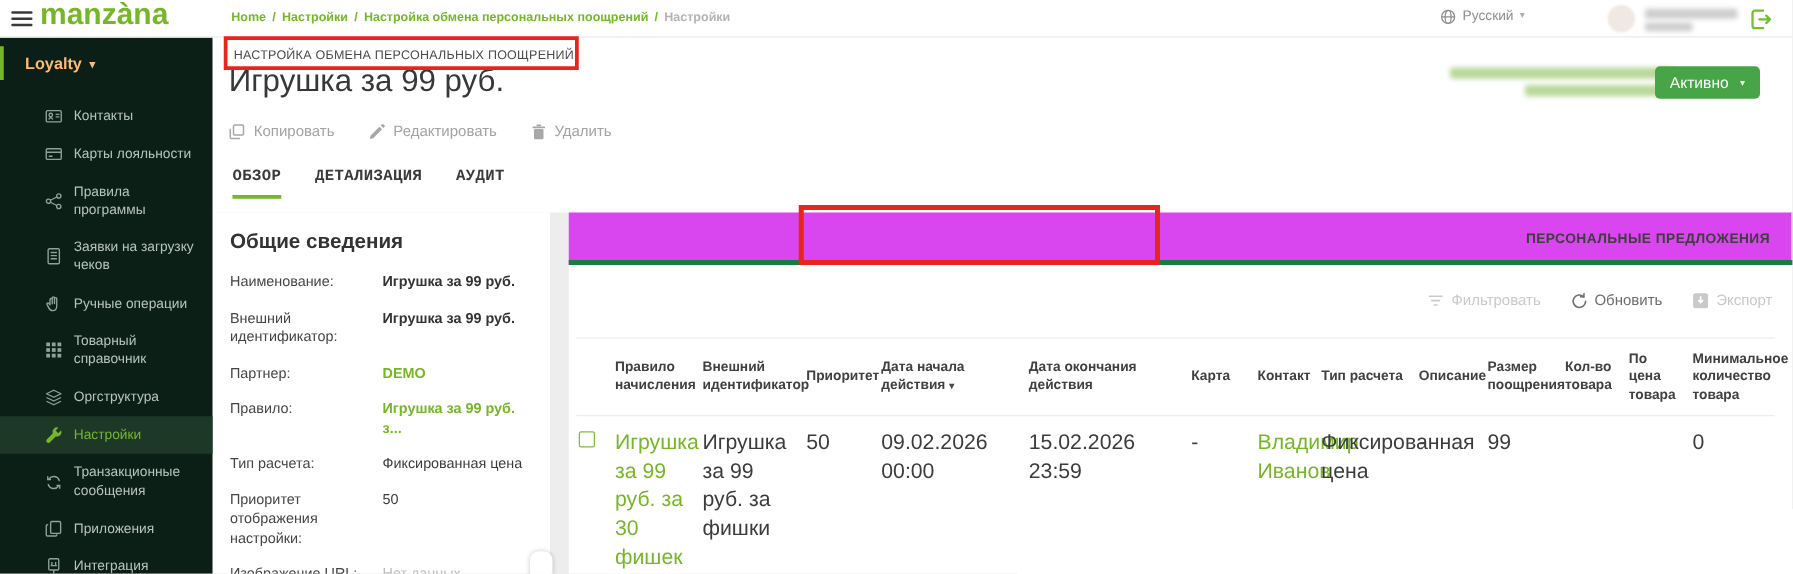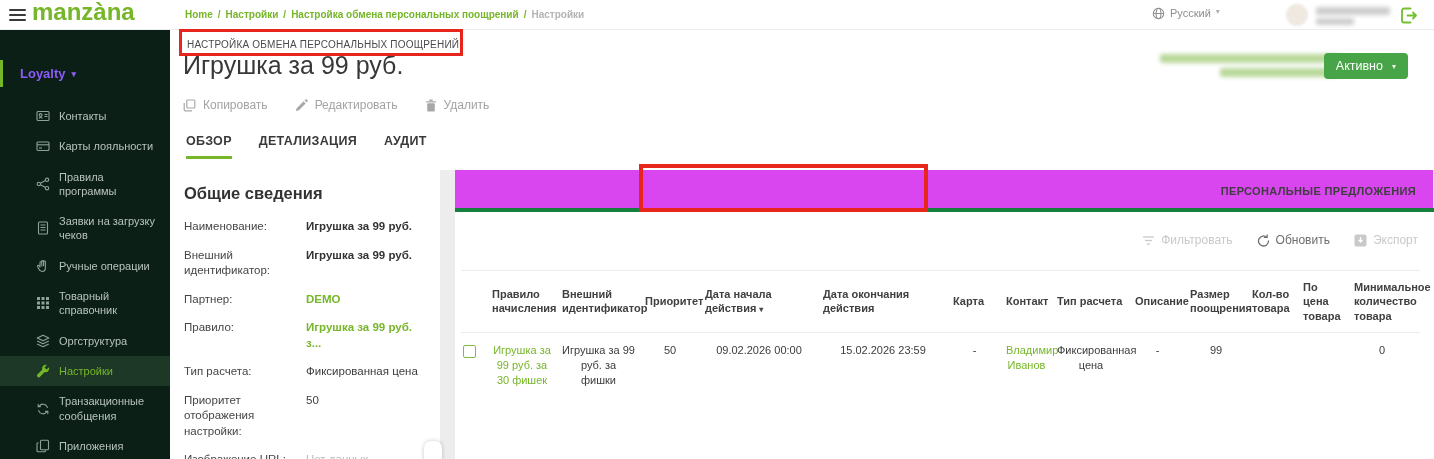--- a/index.html
+++ b/index.html
@@ -17,41 +17,41 @@
   .breadcrumb .sep { color:#76b629; font-weight:bold; }
   .breadcrumb .seg.current { color:#b3b3b3; cursor:default; }
   .lang { position:absolute; left:1152px; top:7px; display:flex; gap:5px; color:#8e8e8e; font-size:11px; cursor:pointer; }
   .lang .caret { font-size:8px; color:#b0b0b0; }
   .avatar { position:absolute; left:1286px; top:4px; width:22px; height:22px; border-radius:50%; background:#efe9e2; filter:blur(1px); }
   .redacted-bar { position:absolute; background:#cdcdcd; border-radius:2px; filter:blur(2px); }
   .exit-btn { position:absolute; left:1398px; top:5px; width:21px; height:21px; cursor:pointer; }
 
   
   .sidebar { position:absolute; left:0; top:30px; width:170px; height:429px; background:#0c1f17; z-index:4; }
-  .module-row { margin-top:30px; padding:6px 0 6px 17px; border-left:3px solid #76b629; color:#8b5cf6; font-weight:bold; font-size:13px; display:flex; align-items:center; gap:6px; cursor:pointer; }
+  .module-row { margin-top:7px; padding:6px 0 6px 17px; border-left:3px solid #76b629; color:#fdba74; font-weight:bold; font-size:13px; display:flex; align-items:center; gap:6px; cursor:pointer; }
   .module-row .caret { font-size:9px; }
   .nav { margin-top:14px; }
   .nav-item { display:flex; align-items:center; gap:9px; padding:8px 6px 8px 33px; color:#b7c3bd; font-size:11px; line-height:1.3; cursor:pointer; border-left:3px solid transparent; }
   .nav-item .nicon { width:14px; flex:0 0 14px; color:#8fa29a; }
   .nav-item span.lbl { max-width:110px; }
   .nav-item.active { background:#1d3827; color:#76b629; }
   .nav-item.active .nicon { color:#76b629; }
 
   
   .pagehead { position:absolute; left:170px; top:30px; width:1264px; height:140px; background:#fff; z-index:1; }
   .section-label { position:absolute; left:17px; top:9px; font-size:10px; color:#4a4a4a; letter-spacing:.2px; }
   .page-title { position:absolute; left:13px; top:21px; font-size:25px; color:#383838; }
   .resp-line1 { left:auto; right:96px; top:24px; width:178px; height:9px; background:#b9d89a; }
   .resp-line2 { left:auto; right:96px; top:38px; width:118px; height:9px; background:#b9d89a; }
   .status-btn { position:absolute; right:26px; top:23px; height:26px; padding:0 12px; background:#47a447; border-radius:4px; color:#fff; font-size:12.5px; display:flex; align-items:center; gap:9px; cursor:pointer; }
   .status-btn .caret { font-size:8px; opacity:.9; }
   .actions-row { position:absolute; left:13px; top:68px; display:flex; gap:27px; }
   .act { display:flex; align-items:center; gap:7px; color:#a3a3a3; font-size:12px; cursor:pointer; }
   .tabs-row { position:absolute; left:16px; top:104px; display:flex; gap:27px; }
-  .mtab { font-size:12.5px; font-weight:bold; color:#3a3a3a; letter-spacing:.3px; padding-bottom:8px; border-bottom:3px solid transparent; cursor:pointer; }
+  .mtab { font-size:12.5px; font-weight:bold; color:#3a3a3a; letter-spacing:.3px; padding-bottom:8px; border-bottom:3px solid transparent; cursor:pointer;font-family:Liberation Mono, monospace; }
   .mtab.active { border-bottom-color:#76b629; }
 
   
   .card-general { position:absolute; left:170px; top:170px; width:270px; bottom:0; background:#fff; padding:14px 12px 0 14px; z-index:1; }
   .card-general h2 { font-size:16.5px; color:#333; font-weight:bold; margin-bottom:16px; }
   .field { display:flex; margin-bottom:13px; }
   .flabel { width:122px; flex:0 0 122px; font-size:11.5px; color:#454545; line-height:1.35; }
   .fvalue { flex:1; font-size:11.5px; line-height:1.35; color:#3c3c3c; }
   .fvalue.bold { font-weight:bold; color:#333; }
   .fvalue.link { font-weight:bold; color:#76b629; cursor:pointer; }
@@ -65,21 +65,21 @@
   .list-toolbar { position:absolute; top:63px; right:16px; display:flex; gap:24px; }
   .ltool { display:flex; align-items:center; gap:6px; font-size:12px; cursor:pointer; }
   .ltool.disabled { color:#c9c9c9; }
   .ltool.enabled { color:#6e6e6e; }
   .tablewrap { position:absolute; left:6px; right:14px; top:100px; }
   .trow { display:grid; grid-template-columns:31px 70px 83px 60px 118px 130px 53px 51px 78px 55px 62px 51px 51px 1fr; }
   .thead { border-top:1px solid #ededec; border-bottom:1px solid #ededec; padding:9px 0; }
   .th { font-size:11px; font-weight:bold; color:#404040; line-height:1.3; padding-right:10px; align-self:center; }
   .sort-caret { font-size:8px; color:#4a4a4a; margin-left:3px; }
   .tbody-row { padding:10px 0; }
-  .td { font-size:11px; color:#3c3c3c; line-height:1.35; padding-right:10px;text-align:center; }
+  .td { font-size:17px; color:#3c3c3c; line-height:1.35; padding-right:10px; }
   .td.link { color:#76b629; cursor:pointer; }
   .cbx { width:13px; height:13px; border:1px solid #84bb3f; border-radius:2px; background:#fff; margin-left:2px; margin-top:2px; cursor:pointer; }
 
   
   .redbox { position:absolute; border:3px solid #e8251d; z-index:50; pointer-events:none; }
   .redbox1 { left:179px; top:29px; width:284px; height:27px; }
   .redbox2 { left:639px; top:164px; width:289px; height:48px; border-width:4px; }
 </style>
 </head>
 <body>

